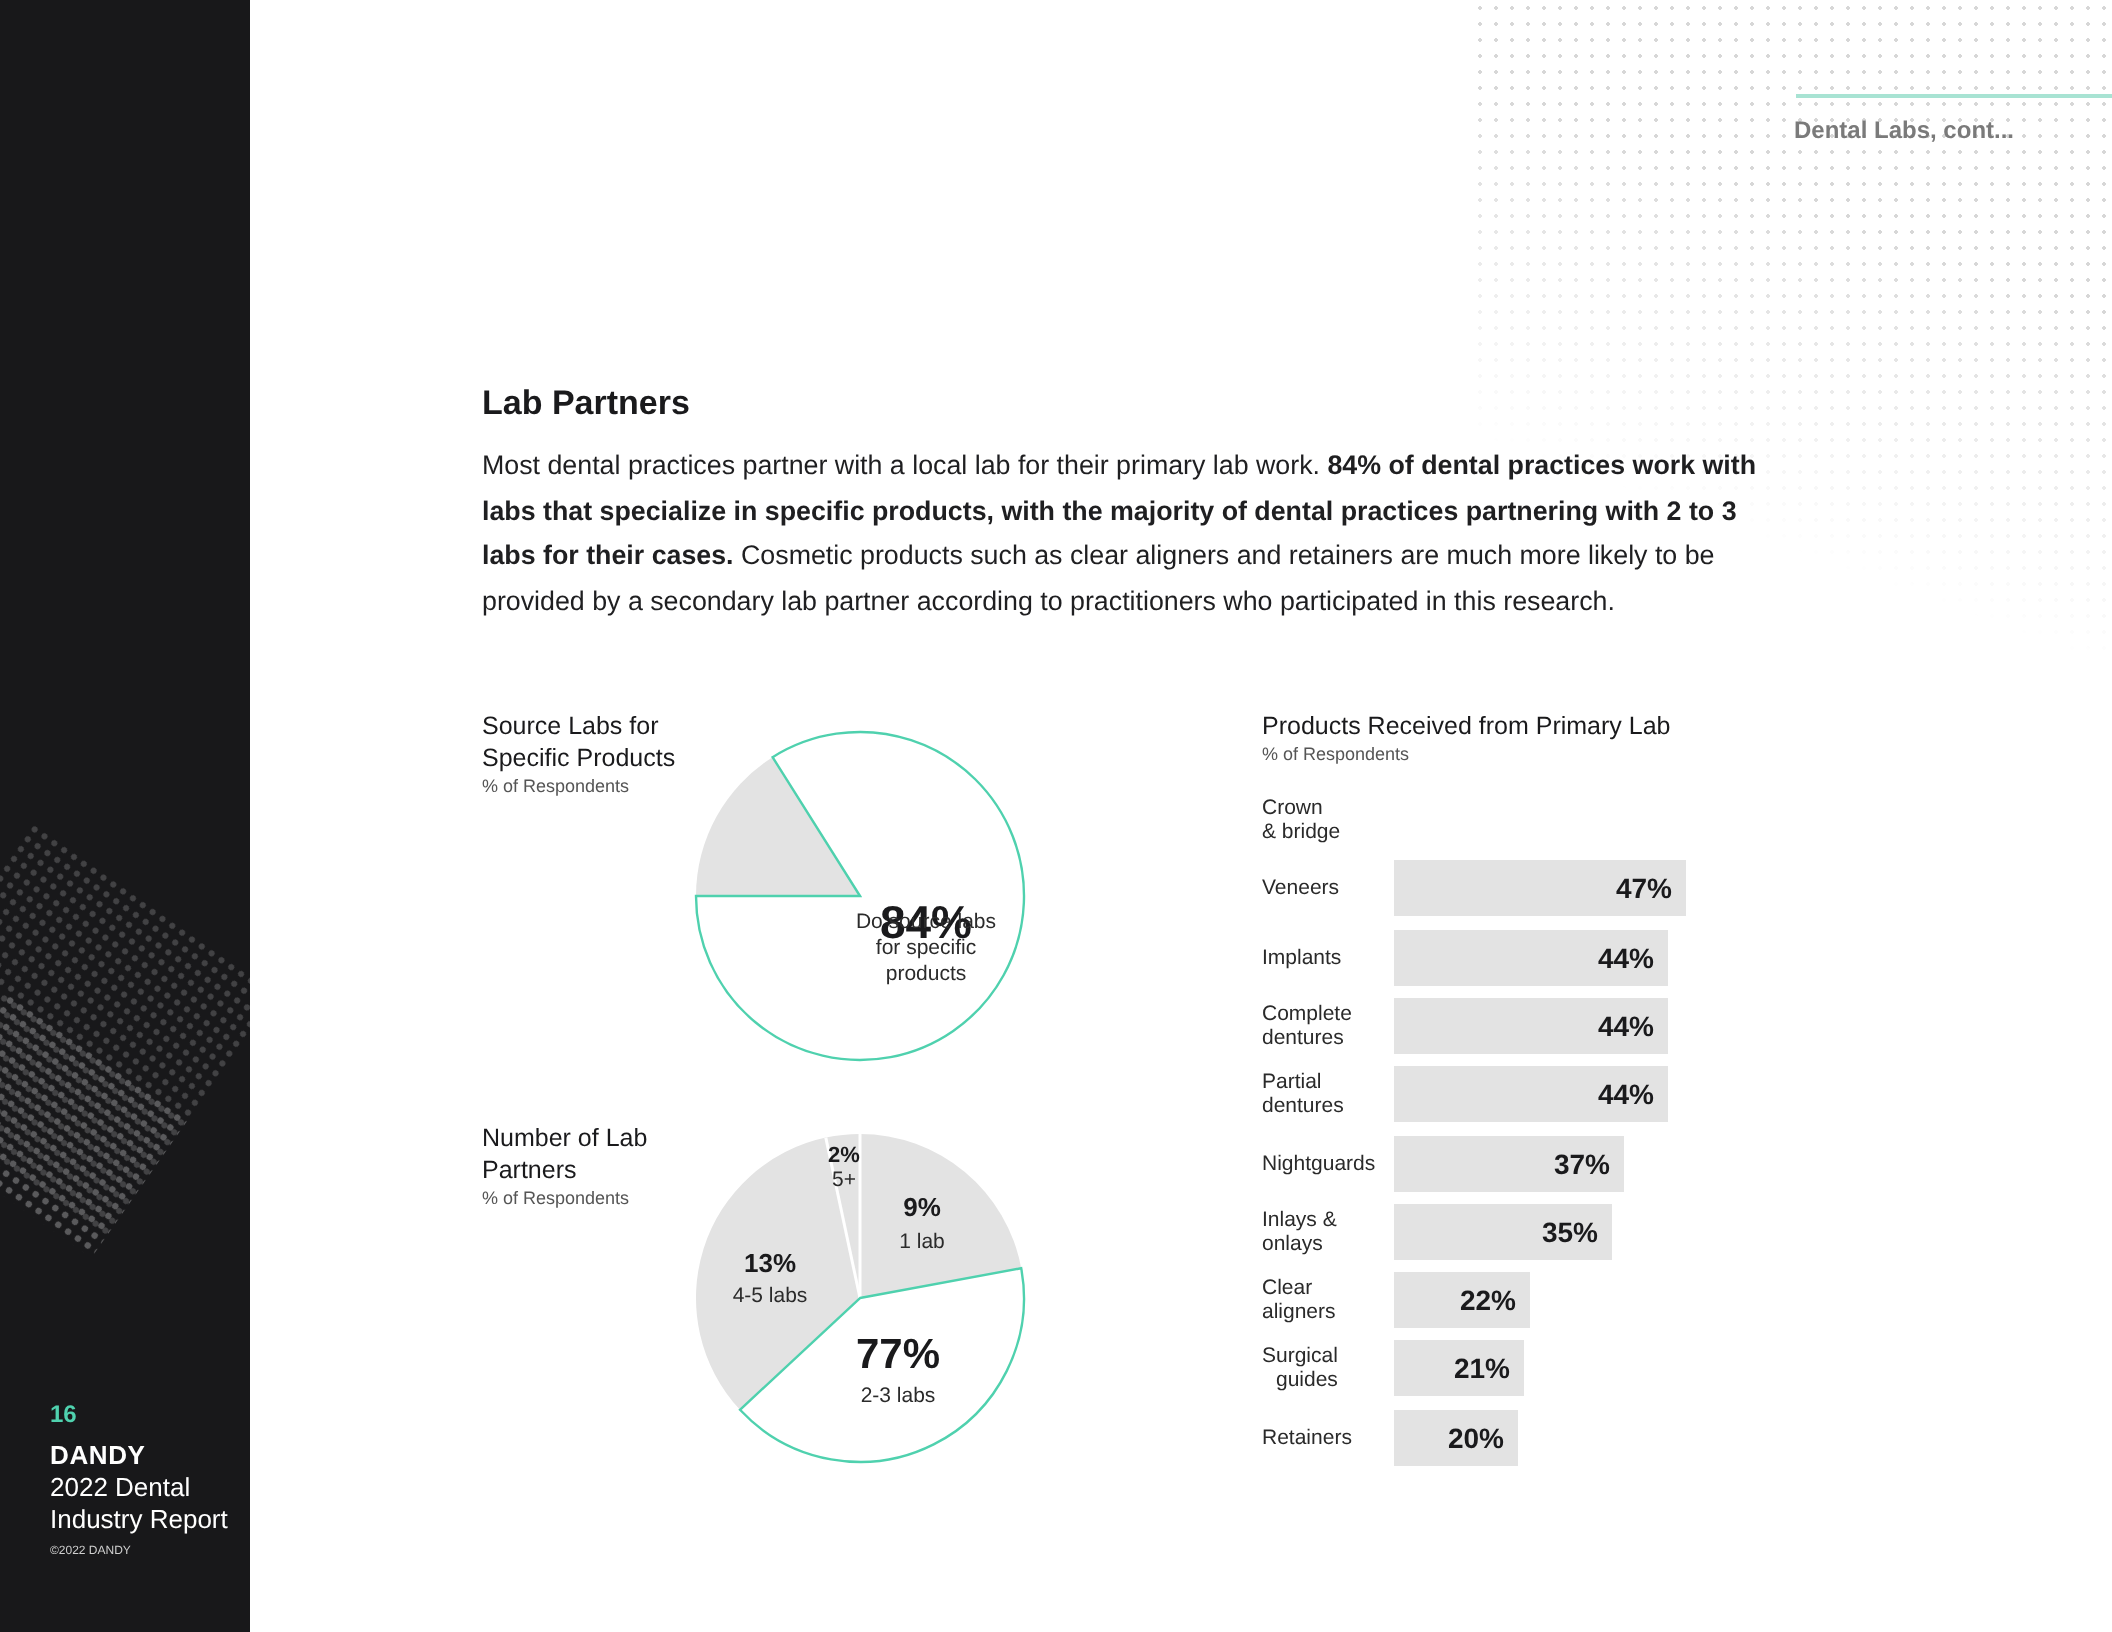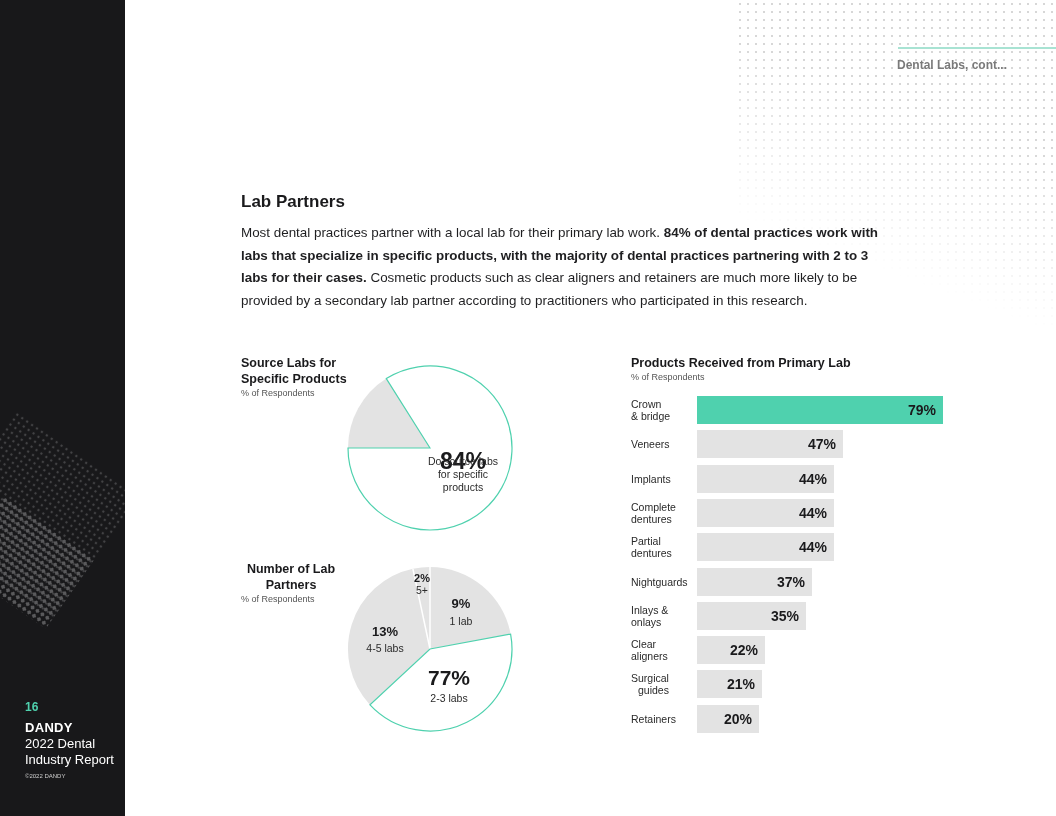--- a/index.html
+++ b/index.html
@@ -14,21 +14,21 @@
   .report { position:absolute; left:25px; top:736px; color:#fff; font-size:13px; line-height:16px; width:100px; }
   .copyright { position:absolute; left:25px; top:773px; color:#cfcfcf; font-size:6px; }
   .dots { position:absolute; right:0; top:0; width:320px; height:330px;
     background-image: radial-gradient(circle, #d7d7d7 0.8px, transparent 1px); background-size:8px 8px;
     -webkit-mask-image: linear-gradient(200deg, #000 35%, transparent 75%); mask-image: linear-gradient(200deg, #000 35%, transparent 75%); }
   .header-rule { position:absolute; left:898px; top:47px; width:158px; height:2px; background:#a8e3d3; }
   .header-label { position:absolute; left:897px; top:58px; font-size:12px; font-weight:bold; color:#7a7a7a; }
   .section-title { position:absolute; left:241px; top:192px; font-size:17px; font-weight:bold; }
   .intro { position:absolute; left:241px; top:222px; width:650px; font-size:13.4px; line-height:22.7px; color:#1f1f21; }
   .intro b { font-weight:bold; }
-  .chart-title { position:absolute; font-size:12.5px; font-weight:bold; line-height:16px; }
+  .chart-title { position:absolute; font-size:12.5px; font-weight:normal; line-height:16px; }
   .chart-sub { position:absolute; font-size:9px; color:#555; }
   .pie { position:absolute; }
   .pie-label-big { position:absolute; font-weight:bold; text-align:center; }
   .pie-label-small { position:absolute; font-size:10.5px; text-align:center; color:#2b2b2b; }
   .bar-row { position:absolute; left:631px; height:28px; width:330px; }
   .bar-label { position:absolute; left:0; top:0; width:64px; height:28px; display:flex; align-items:center; font-size:10.5px; line-height:12px; color:#2a2a2a; }
   .bar { position:absolute; left:66px; top:0; height:28px; background:#e3e3e3; }
   .bar.hl { background:#4fd1ae; }
   .bar-value { position:absolute; right:7px; top:0; height:28px; display:flex; align-items:center; font-size:14px; font-weight:bold; color:#1a1a1c; }
 </style>
@@ -54,21 +54,21 @@
 <div class="chart-title" style="left:241px;top:355px;width:130px;">Source Labs for Specific Products</div>
 <div class="chart-sub" style="left:241px;top:388px;">% of Respondents</div>
 <svg class="pie" style="left:340px;top:358px;" width="180" height="180" viewBox="0 0 180 180">
 
   <path d="M90,90 L8,90 A82,82 0 0 1 46.3,20.6 Z" fill="#e3e3e3"></path>
   <path d="M90,90 L46.3,20.6 A82,82 0 1 1 8,90 Z" fill="#ffffff" stroke="#4fd1ae" stroke-width="1.2"></path>
 </svg>
 <div class="pie-label-big" style="left:432px;top:448px;width:62px;font-size:23px;">84%</div>
 <div class="pie-label-small" style="left:424px;top:455px;width:78px;line-height:13px;">Do source labs for specific products</div>
 
-<div class="chart-title" style="left:241px;top:561px;width:100px;text-align:center;">Number of Lab Partners</div>
+<div class="chart-title" style="left:241px;top:561px;width:100px;">Number of Lab Partners</div>
 <div class="chart-sub" style="left:241px;top:594px;">% of Respondents</div>
 <svg class="pie" style="left:340px;top:559px;" width="180" height="180" viewBox="0 0 180 180">
 
   <path d="M90,90 L90,8 A82,82 0 0 1 170.6,75.1 Z" fill="#e3e3e3"></path>
   <path d="M90,90 L30.0,145.9 A82,82 0 0 1 72.9,9.8 Z" fill="#e3e3e3"></path>
   <path d="M90,90 L72.9,9.8 A82,82 0 0 1 90,8 Z" fill="#e3e3e3"></path>
   <line x1="90" y1="90" x2="72.9" y2="9.8" stroke="#ffffff" stroke-width="1.5"></line>
   <line x1="90" y1="90" x2="90" y2="8" stroke="#ffffff" stroke-width="1.5"></line>
   <path d="M90,90 L170.6,75.1 A82,82 0 0 1 30.0,145.9 Z" fill="#ffffff" stroke="#4fd1ae" stroke-width="1.2"></path>
 </svg>
@@ -80,23 +80,20 @@
 <div class="pie-label-small" style="left:358px;top:642px;width:54px;">4-5 labs</div>
 <div class="pie-label-big" style="left:418px;top:666px;width:62px;font-size:21px;">77%</div>
 <div class="pie-label-small" style="left:418px;top:692px;width:62px;">2-3 labs</div>
 
 <div class="chart-title" style="left:631px;top:355px;width:260px;">Products Received from Primary Lab</div>
 <div class="chart-sub" style="left:631px;top:372px;">% of Respondents</div>
 <div id="bars">
     <div class="bar-row" style="top: 396px;">
       <div class="bar-label" style="white-space: pre-line;">Crown
 &amp; bridge</div>
-      <div class="bar hl" style="width: 246px;">
-        <div class="bar-value">79%</div>
-      </div>
     </div>
     <div class="bar-row" style="top: 430.3px;">
       <div class="bar-label" style="white-space: pre-line;">Veneers</div>
       <div class="bar" style="width: 146px;">
         <div class="bar-value">47%</div>
       </div>
     </div>
     <div class="bar-row" style="top: 464.6px;">
       <div class="bar-label" style="white-space: pre-line;">Implants</div>
       <div class="bar" style="width: 137px;">

